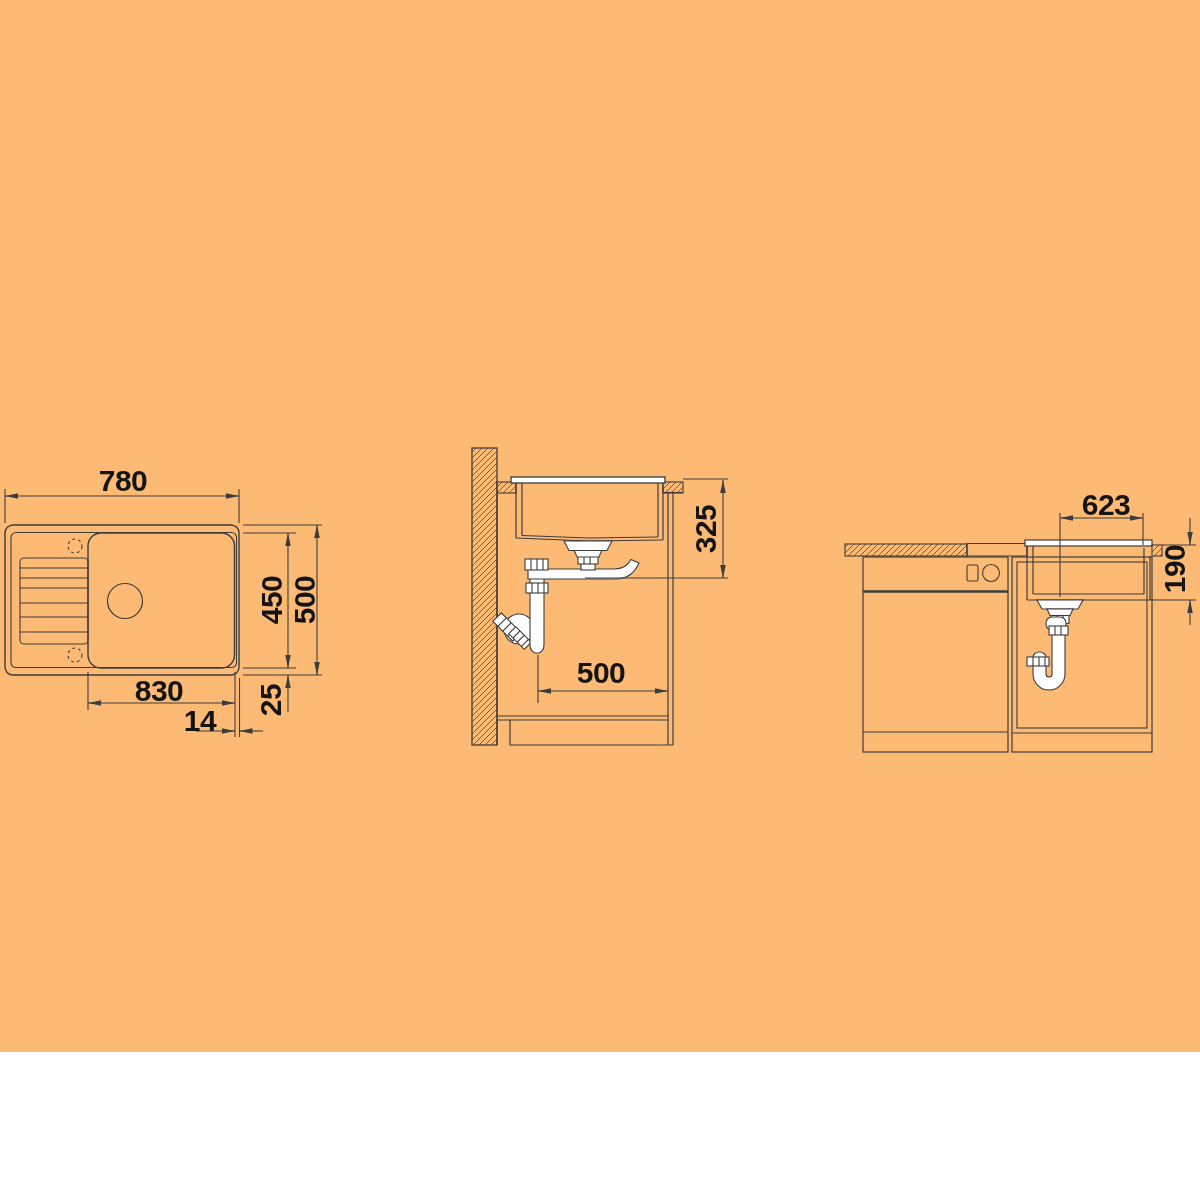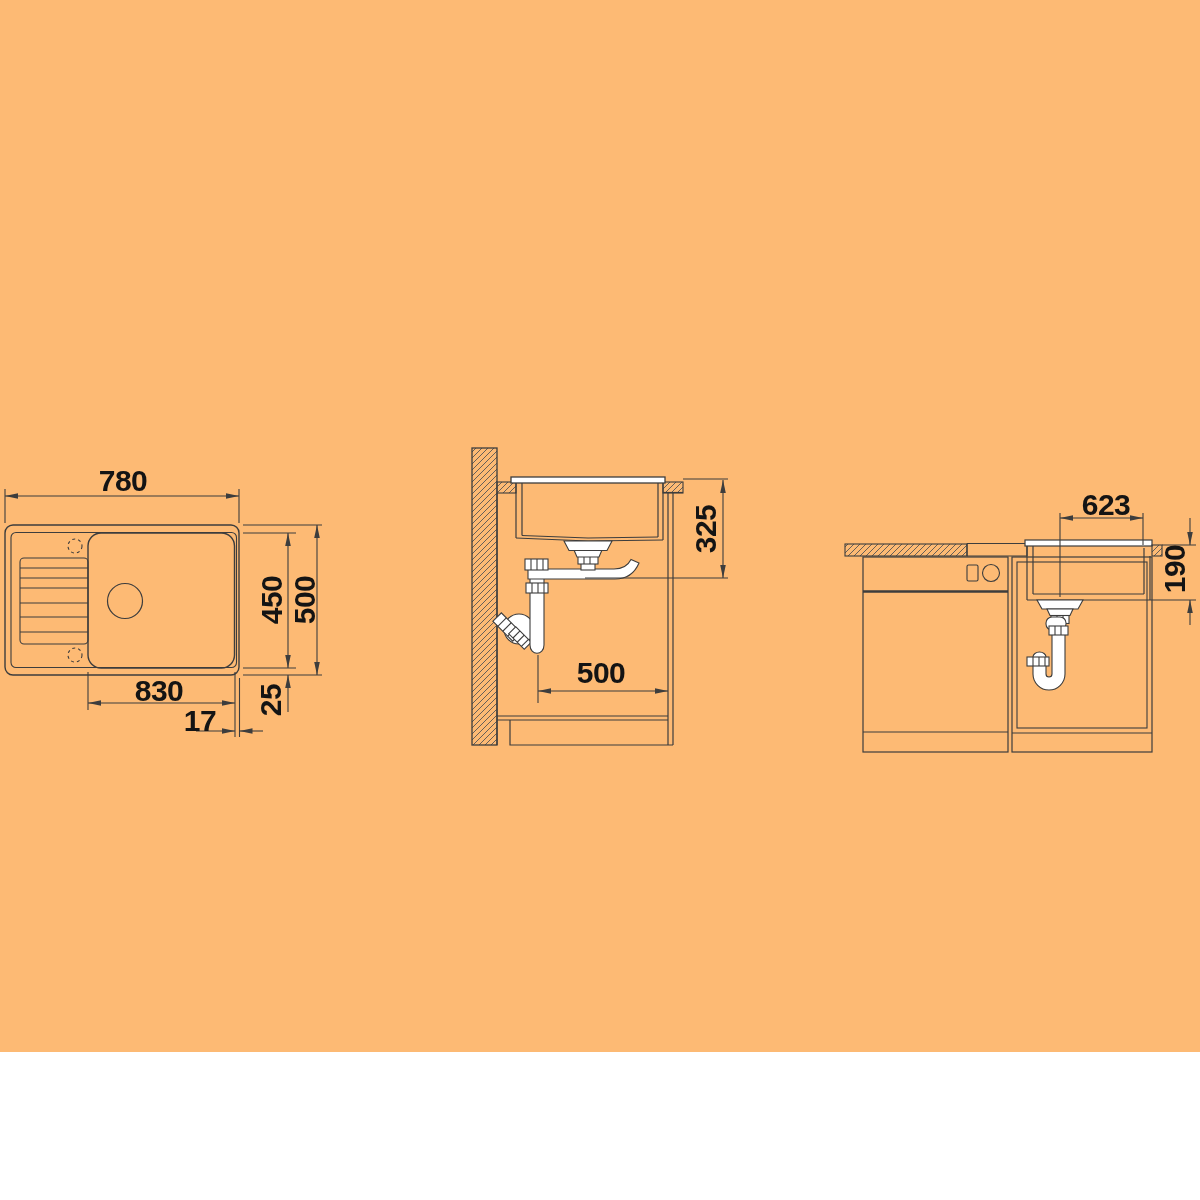--- a/index.html
+++ b/index.html
@@ -253,21 +253,21 @@
       <line x1="1190" y1="518" x2="1190" y2="545"></line>
       <polygon points="1190,545 1187.2,532 1192.8,532" fill="#3d3d3d" stroke="none"></polygon>
       <line x1="1190" y1="600" x2="1190" y2="625"></line>
       <polygon points="1190,600 1187.2,613 1192.8,613" fill="#3d3d3d" stroke="none"></polygon>
     </g>
   </g>
 </svg>
 
   <div class="dim-label" style="left:123px;top:481px">780</div>
   <div class="dim-label" style="left:159px;top:691px">830</div>
-  <div class="dim-label" style="left:200px;top:721px">17</div>
+  <div class="dim-label" style="left:200px;top:721px">14</div>
   <div class="dim-label vert" style="left:272px;top:600px">450</div>
   <div class="dim-label vert" style="left:305px;top:600px">500</div>
   <div class="dim-label vert" style="left:271px;top:700px">25</div>
   <div class="dim-label vert" style="left:706px;top:529px">325</div>
   <div class="dim-label" style="left:601px;top:673px">500</div>
   <div class="dim-label" style="left:1106px;top:505px">623</div>
   <div class="dim-label vert" style="left:1175px;top:569px">190</div>
 
 </div>
 

